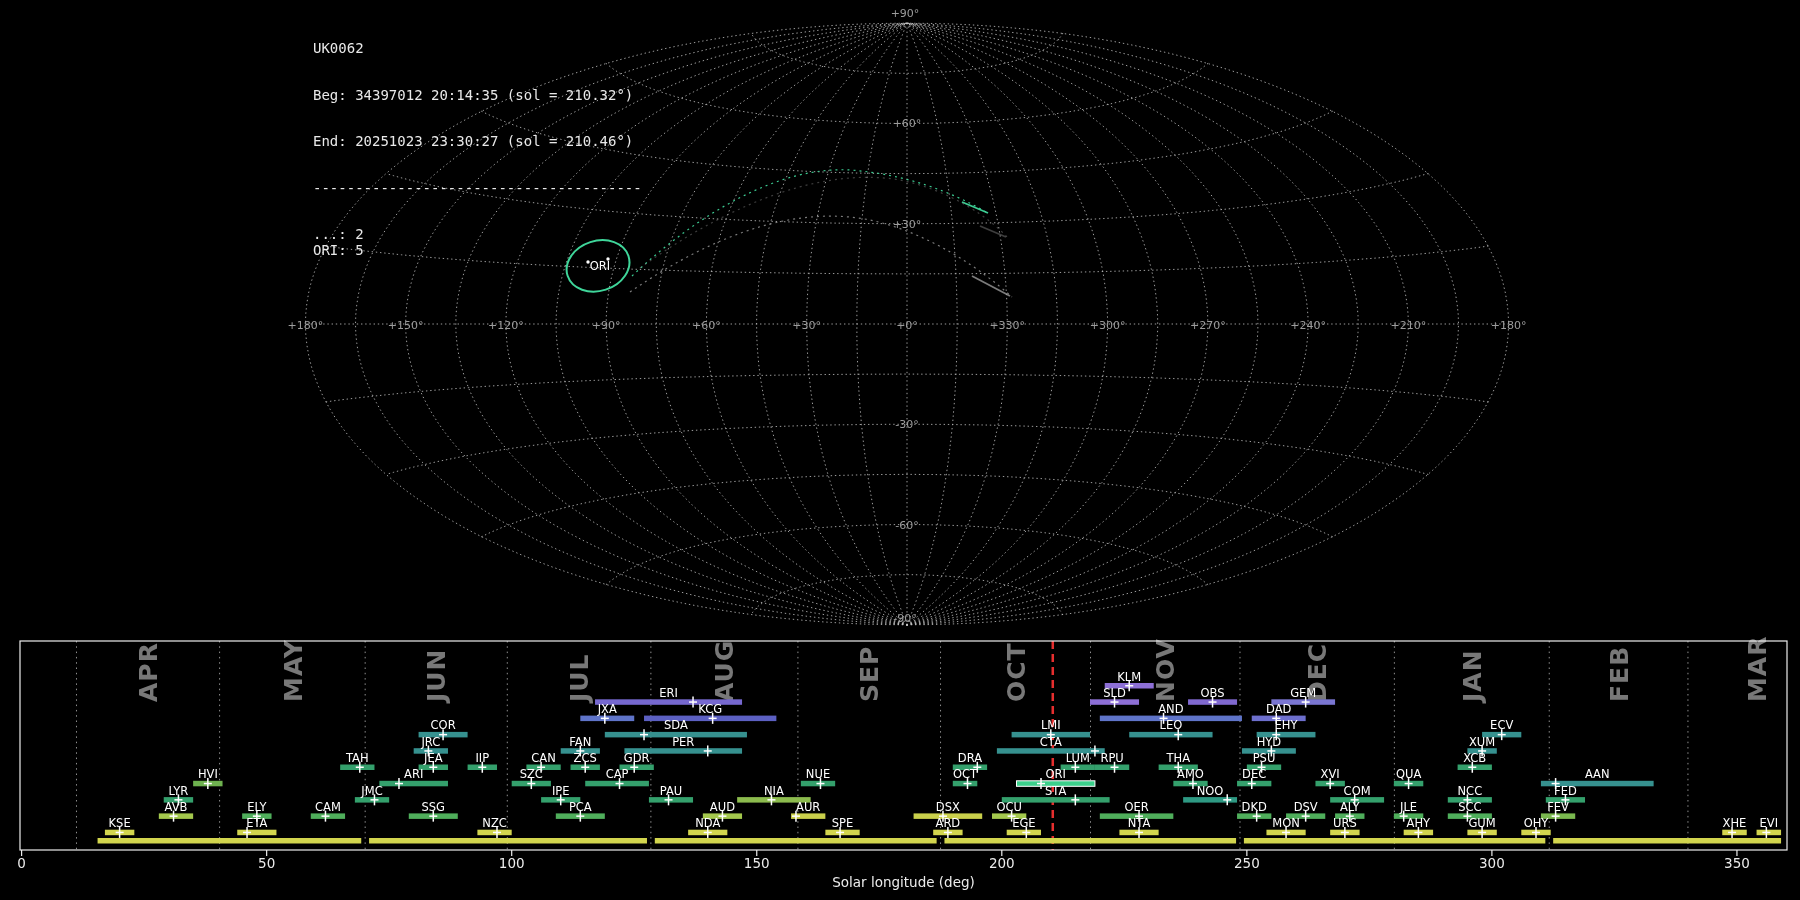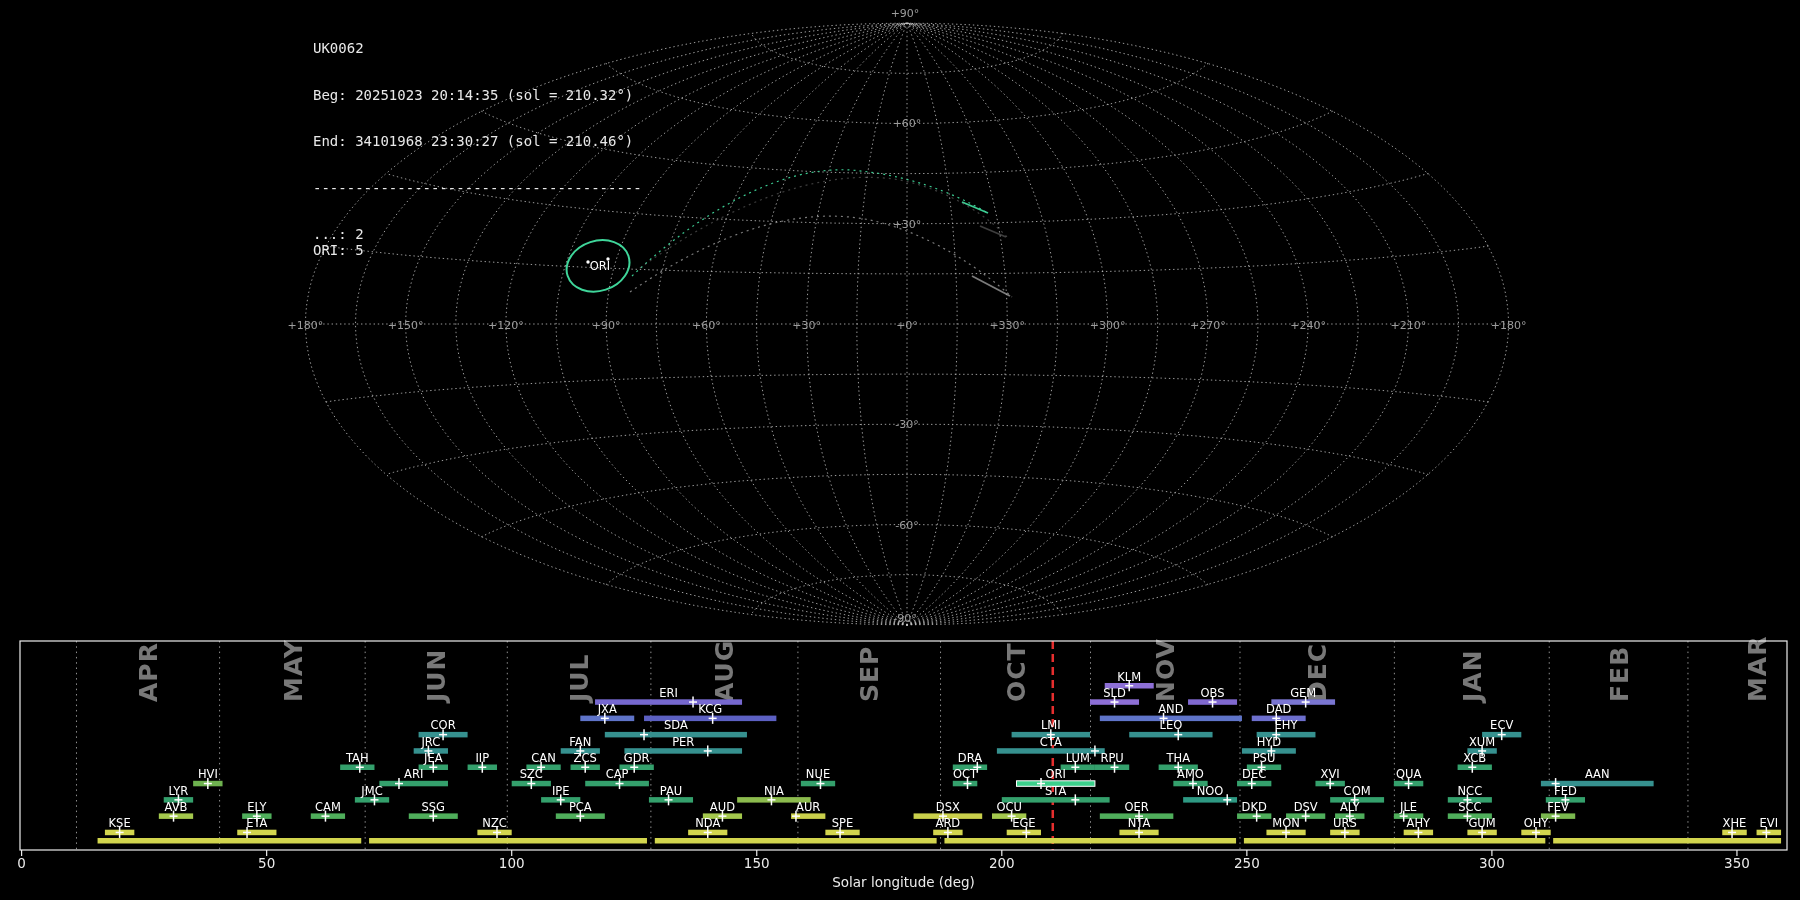--- a/index.html
+++ b/index.html
@@ -476,18 +476,18 @@
         <text x="1246.85" y="868" class="ticklab" text-anchor="middle">250</text>
         <line x1="1491.8999999999999" y1="850" x2="1491.8999999999999" y2="856" stroke="#ededed" stroke-width="1.2"></line>
         <text x="1491.8999999999999" y="868" class="ticklab" text-anchor="middle">300</text>
         <line x1="1736.9499999999998" y1="850" x2="1736.9499999999998" y2="856" stroke="#ededed" stroke-width="1.2"></line>
         <text x="1736.9499999999998" y="868" class="ticklab" text-anchor="middle">350</text>
         <text x="903.5" y="887" class="ticklab" text-anchor="middle">Solar longitude (deg)</text>
       </g>
   </svg>
   <div class="info">
     <div>UK0062</div>
-    <div>Beg: 20251023 20:14:35 (sol = 210.32°)</div>
-    <div>End: 34101968 23:30:27 (sol = 210.46°)</div>
+    <div>Beg: 34397012 20:14:35 (sol = 210.32°)</div>
+    <div>End: 20251023 23:30:27 (sol = 210.46°)</div>
     <div>---------------------------------------</div>
     <div id="counts"><div>...: 2</div><div>ORI: 5</div></div>
   </div>
 </div>
 
 </body></html>

